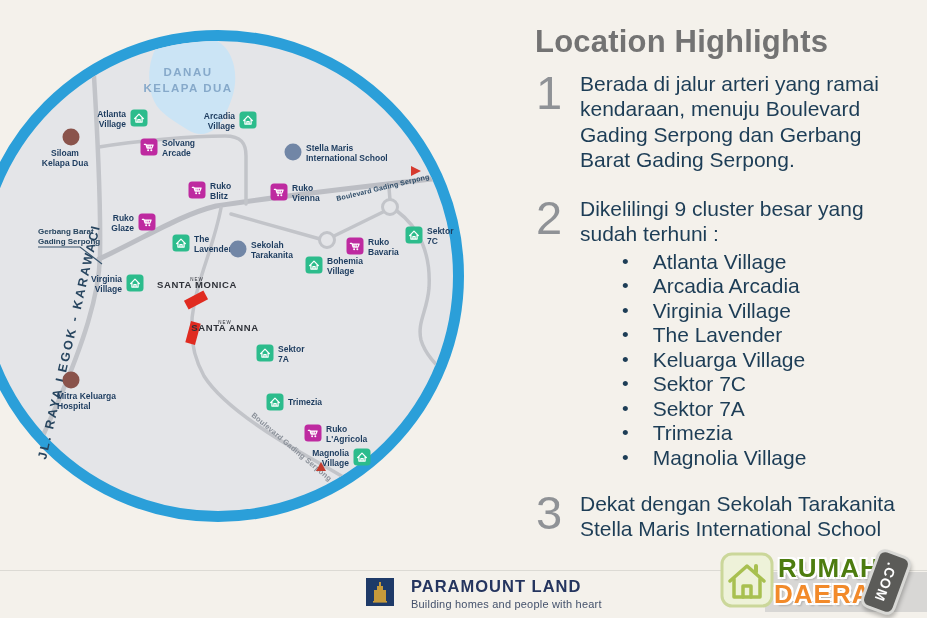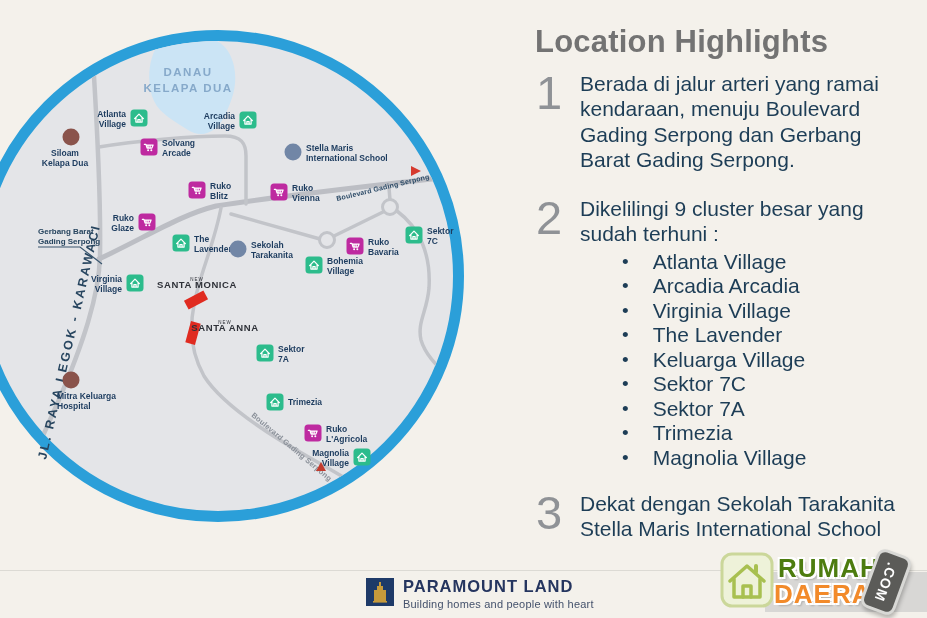--- a/index.html
+++ b/index.html
@@ -30,21 +30,21 @@
   .hl-line{white-space:nowrap;}
   #hl-item-1{top:71px;}
   #hl-item-2{top:196px;}
   #hl-item-3{top:491px;}
   ul.clusters{margin:3px 0 0 0;padding:0 0 0 42px;list-style:none;}
   ul.clusters li{display:flex;gap:24px;line-height:24.5px;font-size:21px;color:#1D3D56;}
   .bullet-dot{font-size:19px;}
 
   
   #footer-line{position:absolute;left:0;top:570px;width:927px;height:1px;background:#DCDAD4;}
-  #brand{position:absolute;left:366px;top:578px;display:flex;gap:9px;justify-content:space-between;}
+  #brand{position:absolute;left:366px;top:578px;display:flex;gap:17px;justify-content:space-between;}
   #brand-mark{width:28px;height:28px;}
   #brand-name{font-size:16.5px;font-weight:bold;color:#25355F;letter-spacing:1px;line-height:1;}
   #brand-tagline{font-size:11px;color:#44516B;margin-top:3px;letter-spacing:.2px;}
 
   
   #wm-strip{position:absolute;left:765px;top:572px;width:162px;height:40px;background:#D8D7D5;}
   #wm-house{position:absolute;left:720px;top:552px;}
   .wm-word{position:absolute;font-weight:bold;letter-spacing:1px;
            text-shadow:-2px -2px 0 #fff,2px -2px 0 #fff,-2px 2px 0 #fff,2px 2px 0 #fff,
                         3px 3px 2px rgba(0,0,0,.18);}

